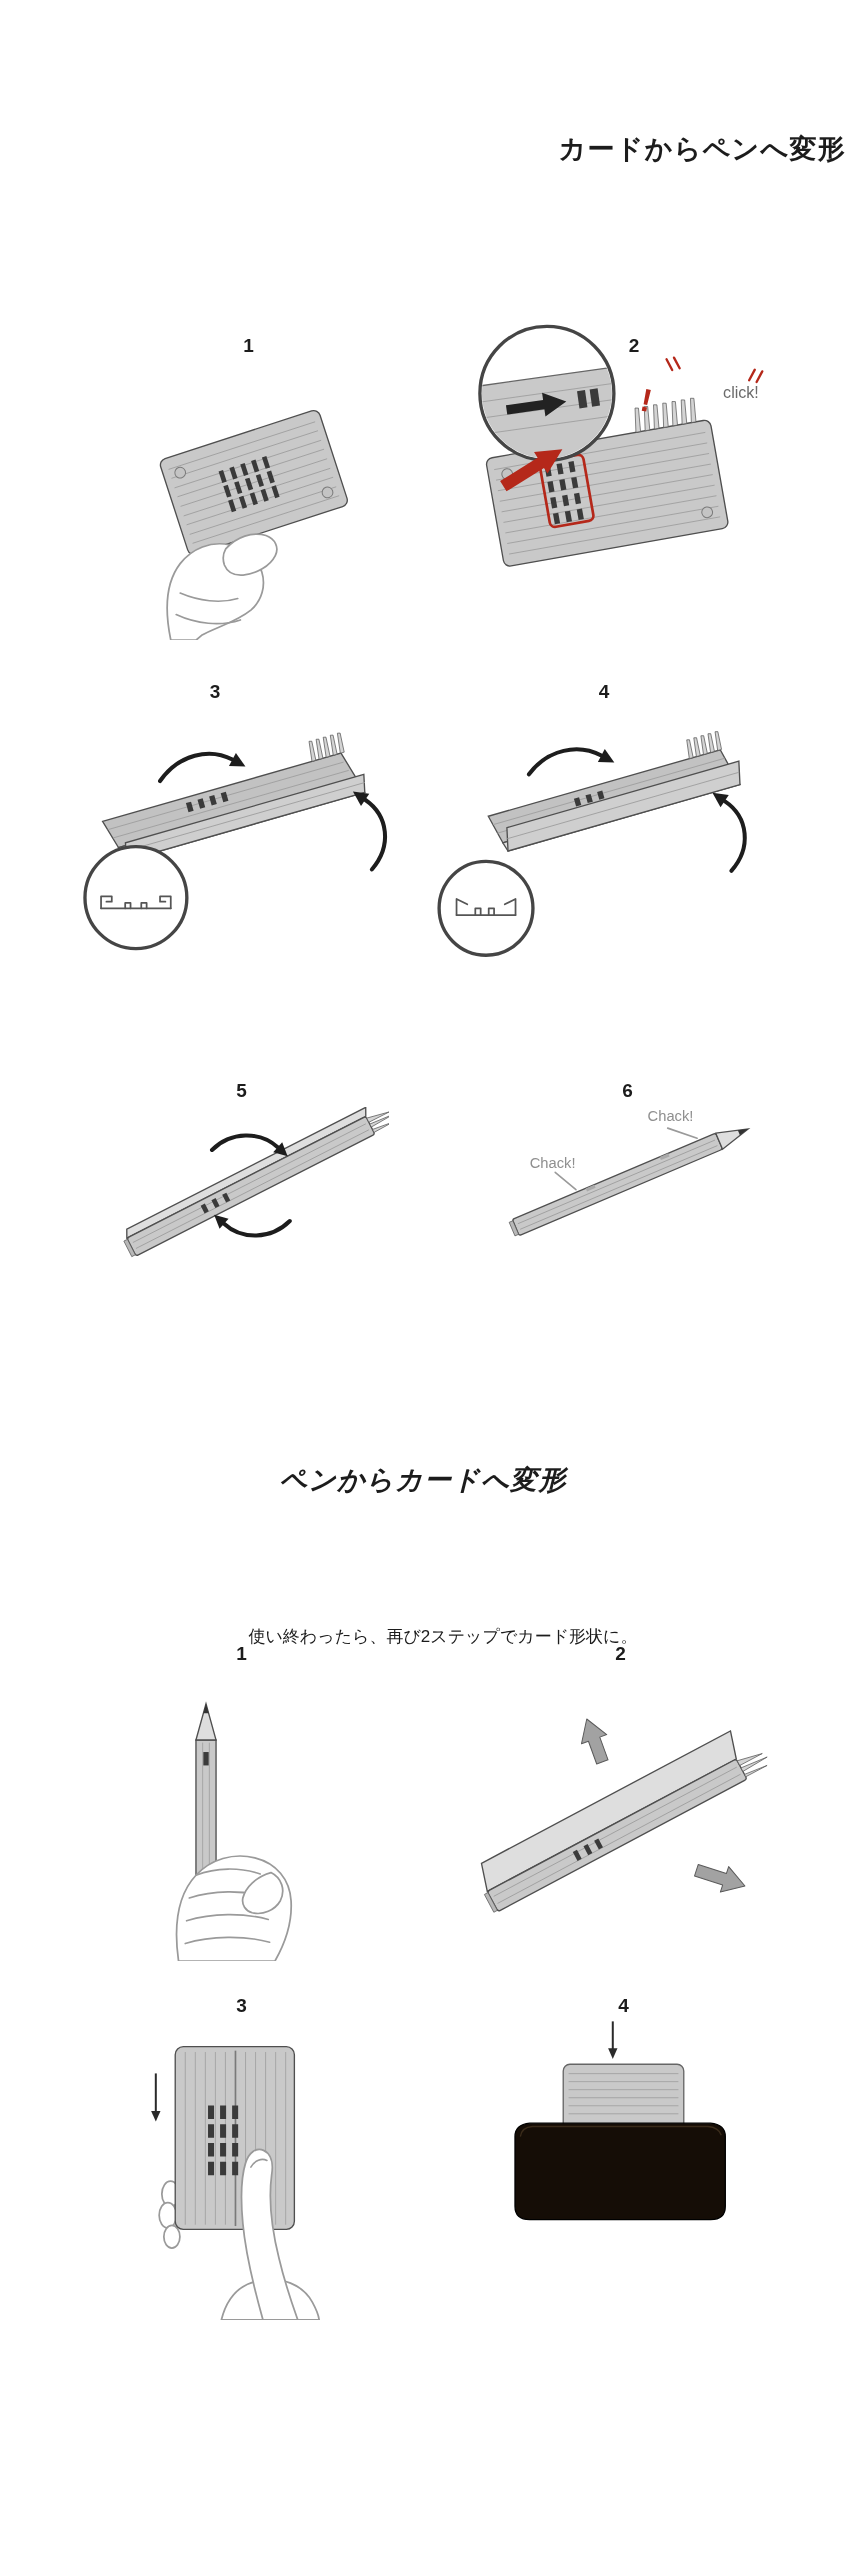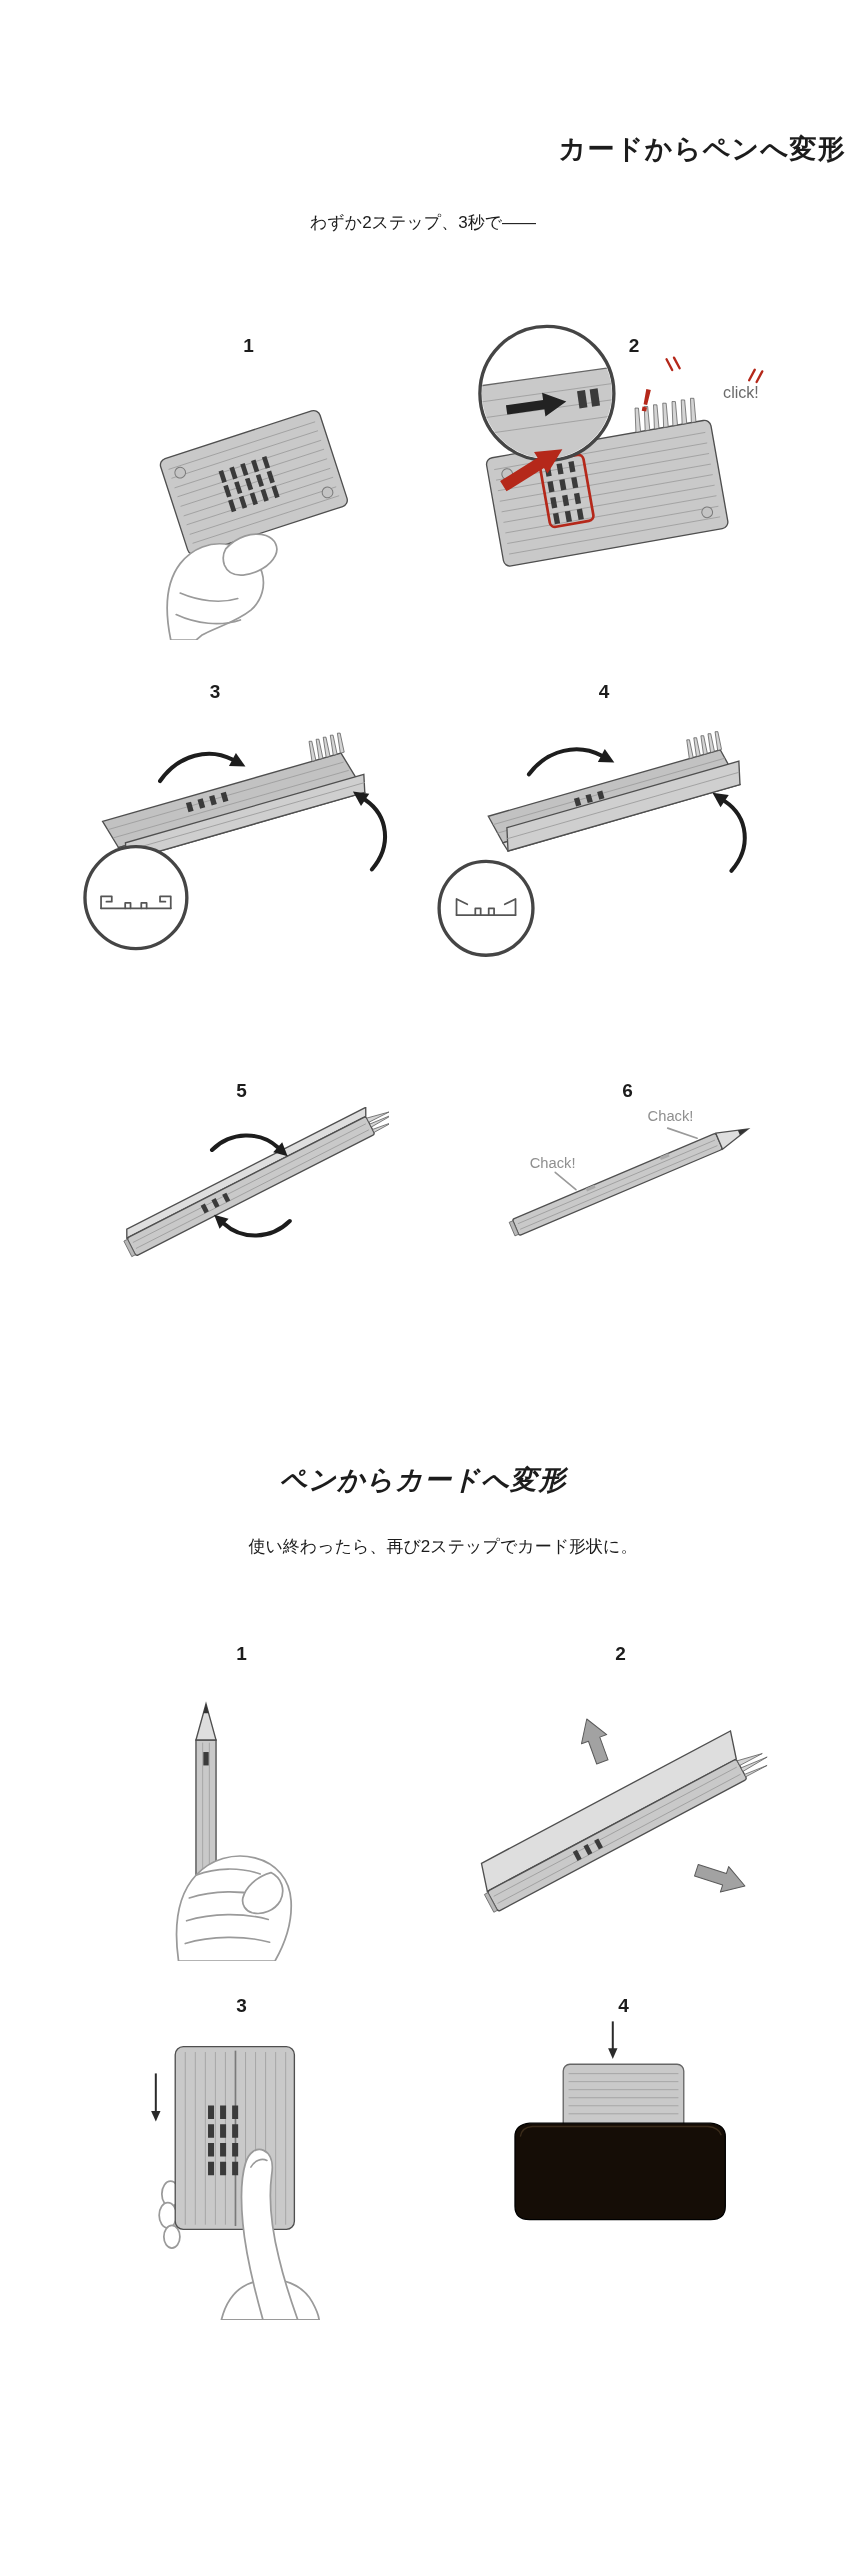--- a/index.html
+++ b/index.html
@@ -7,21 +7,21 @@
   .page{position:relative;width:846px;height:2576px;margin:0 auto;background:#fff;overflow:hidden;
         font-family:"Liberation Sans",sans-serif;color:#1c1c1c;}
   .section-title{position:absolute;left:0;width:100%;text-align:center;font-size:27px;font-weight:700;
         letter-spacing:1.3px;margin:0;}
   .section-sub{position:absolute;left:0;width:100%;text-align:center;font-size:17px;line-height:27px;color:#1c1c1c;}
   .sub-line{display:block;}
   .cell{position:absolute;}
   .step-num{position:absolute;top:0;left:0;width:100%;text-align:center;font-size:19px;font-weight:700;}
   .cell svg{position:absolute;left:0;}
   #title1{top:131px;text-align:right;} #sub1{top:209px;}
-  #title2{top:1462px;font-style:italic;} #sub2{top:1533px;padding-left:40px;}
+  #title2{top:1462px;font-style:italic;} #sub2{top:1623px;padding-left:40px;}
   #s1c1{left:101px;top:335px;width:295px;height:315px;} #s1c1 svg{top:37px;}
   #s1c2{left:463px;top:335px;width:342px;height:315px;} #s1c2 svg{top:-20px;}
   #s1c3{left:27px;top:681px;width:376px;height:315px;} #s1c3 svg{top:37px;}
   #s1c4{left:416px;top:681px;width:376px;height:315px;} #s1c4 svg{top:37px;}
   #s1c5{left:94px;top:1080px;width:295px;height:194px;} #s1c5 svg{top:27px;}
   #s1c6{left:480px;top:1080px;width:295px;height:194px;} #s1c6 svg{top:20px;}
   #s2c1{left:114px;top:1643px;width:255px;height:322px;} #s2c1 svg{top:30px;}
   #s2c2{left:456px;top:1643px;width:329px;height:302px;} #s2c2 svg{top:60px;}
   #s2c3{left:121px;top:1995px;width:241px;height:329px;} #s2c3 svg{top:30px;}
   #s2c4{left:496px;top:1995px;width:255px;height:241px;} #s2c4 svg{top:17px;}
@@ -51,21 +51,20 @@
   .chack{font-family:"Liberation Sans",sans-serif;font-size:22px;fill:#8f8f8f;}
   .alert{font-family:"Liberation Sans",sans-serif;font-size:48px;font-weight:bold;fill:#b5281a;}
 </style>
 </head>
 <body>
 
 <div class="page">
 
   <h2 id="title1" class="section-title">カードからペンへ変形</h2>
   <div id="sub1" class="section-sub">
-    <span class="sub-line">わずか2ステップ、3秒で——</span>
   </div>
 
   <div id="s1c1" class="cell">
     <div class="step-num">1</div>
     <svg width="295" height="268" viewBox="0 0 440 400">
       <g transform="translate(228,165) rotate(-18)">
         <rect class="card-fill" x="-125" y="-75" width="250" height="150" rx="10"></rect>
         <path class="ribs" d="M-115,-58H115 M-115,-44H115 M-115,-29H115 M-115,-15H115 M-115,0H115 M-115,15H115 M-115,29H115 M-115,44H115 M-115,58H115"></path>
         <path class="slots" d="M-45,-32h7v18h-7z M-28,-32h7v18h-7z M-11,-32h7v18h-7z M6,-32h7v18h-7z M23,-32h7v18h-7z M-45,-9h7v18h-7z M-28,-9h7v18h-7z M-11,-9h7v18h-7z M6,-9h7v18h-7z M23,-9h7v18h-7z M-45,14h7v18h-7z M-28,14h7v18h-7z M-11,14h7v18h-7z M6,14h7v18h-7z M23,14h7v18h-7z"></path>
         <circle class="hole" cx="-100" cy="-48" r="8"></circle>

